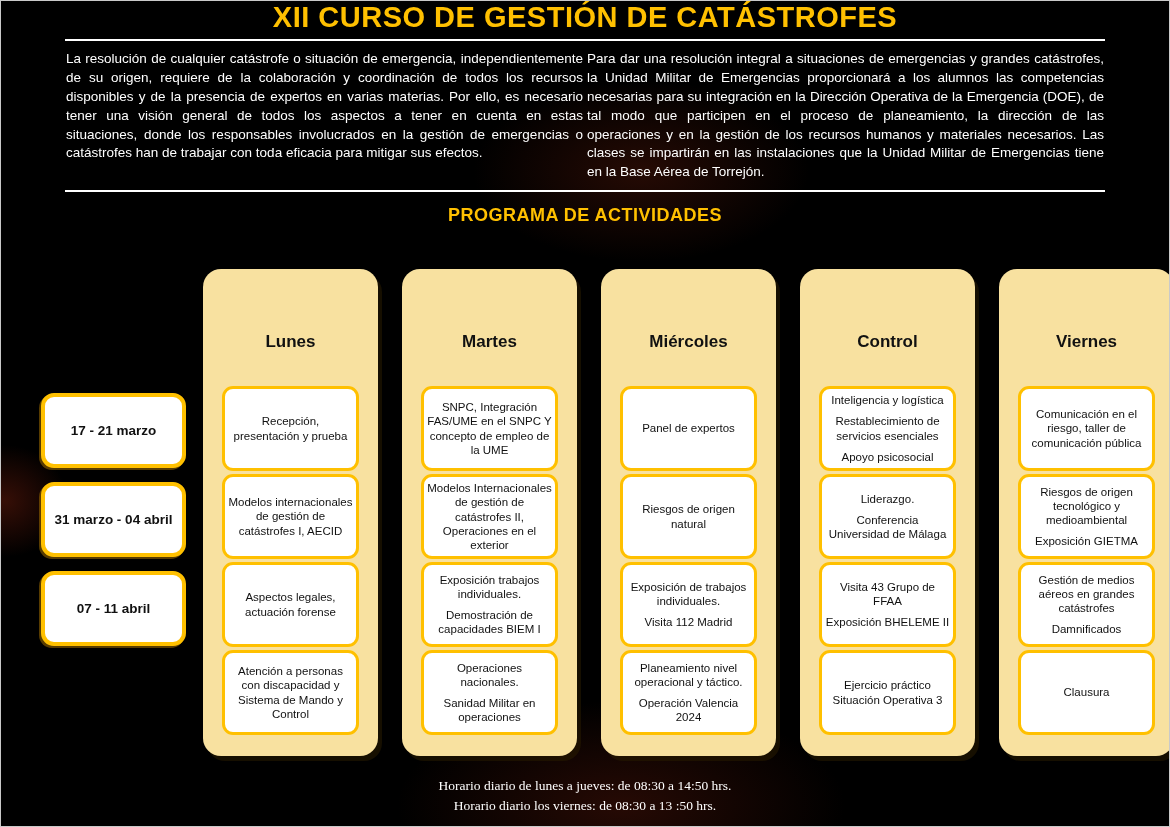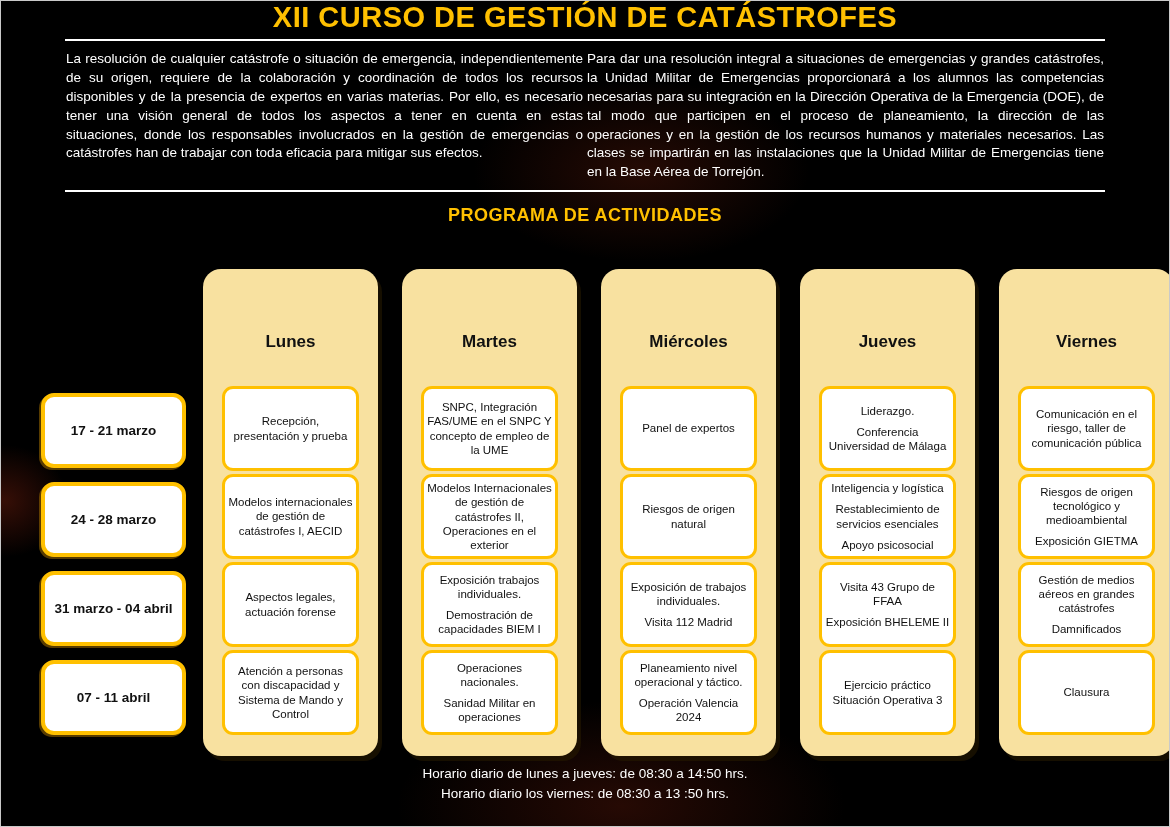--- a/index.html
+++ b/index.html
@@ -103,24 +103,25 @@
     border-radius:11px;
     display:flex;flex-direction:column;
     align-items:center;justify-content:center;
     text-align:center;
     color:var(--ink);
     font-size:11.5px;line-height:1.22;
     padding:2px 3px;
   }
   .cell p{margin:3.5px 0;}
   .footer{
-    position:absolute;left:0;bottom:22px;width:100%;
+    position:absolute;left:0;bottom:10px;width:100%;
     text-align:center;
     font-size:13.5px;line-height:1.5;
     color:#ffffff;
+    font-family:Liberation Serif, serif;
   }
 </style>
 </head>
 <body>
 
 <div class="page">
 
   <div class="header">
     <div class="title">XII CURSO DE GESTIÓN DE CATÁSTROFES</div>
     <hr class="rule">
@@ -131,21 +132,20 @@
     <p>Para dar una resolución integral a situaciones de emergencias y grandes catástrofes, la Unidad Militar de Emergencias proporcionará a los alumnos las competencias necesarias para su integración en la Dirección Operativa de la Emergencia (DOE), de tal modo que participen en el proceso de planeamiento, la dirección de las operaciones y en la gestión de los recursos humanos y materiales necesarios. Las clases se impartirán en las instalaciones que la Unidad Militar de Emergencias tiene en la Base Aérea de Torrejón.</p>
   </div>
 
   <hr class="rule2">
 
   <div class="program-heading">PROGRAMA DE ACTIVIDADES</div>
 
   <div class="schedule">
     <div class="weeks">
         <div class="week-box">17 - 21 marzo</div>
-        <div class="week-box">24 - 28 marzo</div>
         <div class="week-box">31 marzo - 04 abril</div>
         <div class="week-box">07 - 11 abril</div>
       </div>
     <div class="columns">
         <div class="col">
           <div class="day-header">Lunes</div>
           <div class="cells">
             <div class="cell">
               <p>Recepción, presentación y prueba</p>
             </div>
@@ -192,32 +192,32 @@
               <p>Exposición de trabajos individuales.</p>
               <p>Visita 112 Madrid</p>
             </div>
             <div class="cell">
               <p>Planeamiento nivel operacional  y táctico.</p>
               <p>Operación Valencia 2024</p>
             </div>
           </div>
         </div>
         <div class="col">
-          <div class="day-header">Jueves</div>
-          <div class="cells">
-            <div class="cell">
-              <p>Liderazgo.</p>
-              <p>Conferencia Universidad de Málaga</p>
-            </div>
+          <div class="day-header">Control</div>
+          <div class="cells">
             <div class="cell">
               <p>Inteligencia y logística</p>
               <p>Restablecimiento de servicios esenciales</p>
               <p>Apoyo psicosocial</p>
             </div>
             <div class="cell">
+              <p>Liderazgo.</p>
+              <p>Conferencia Universidad de Málaga</p>
+            </div>
+            <div class="cell">
               <p>Visita 43 Grupo de FFAA</p>
               <p>Exposición BHELEME II</p>
             </div>
             <div class="cell">
               <p>Ejercicio práctico Situación Operativa 3</p>
             </div>
           </div>
         </div>
         <div class="col">
           <div class="day-header">Viernes</div>

